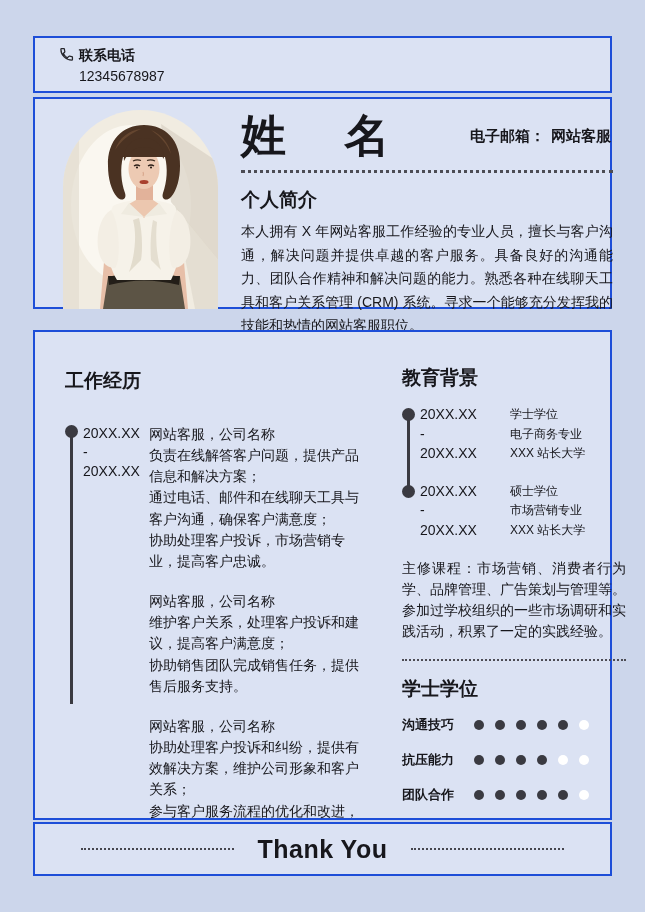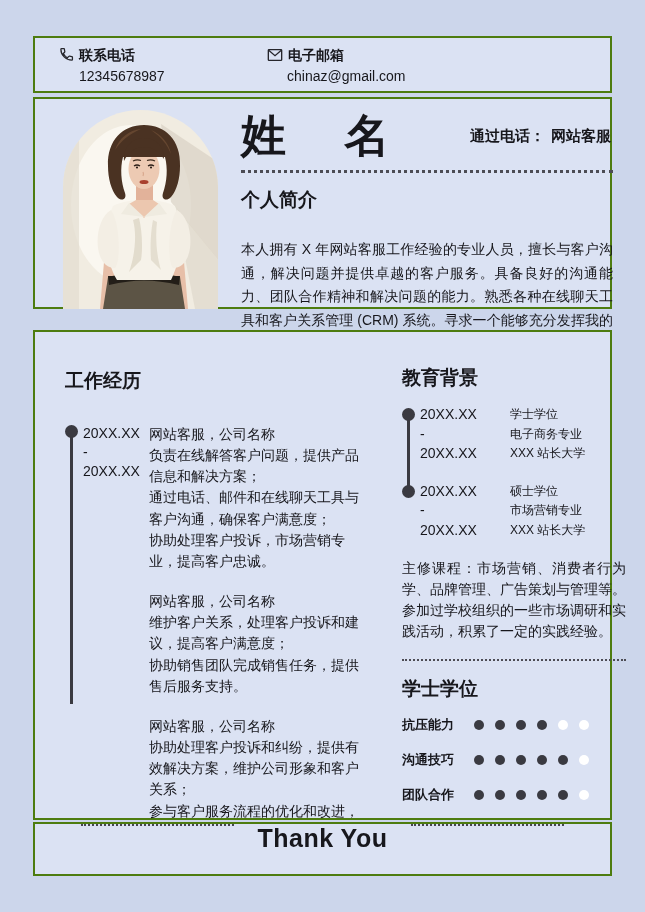--- a/index.html
+++ b/index.html
@@ -1,40 +1,40 @@
 <!DOCTYPE html>
 <html><head>
 <meta charset="utf-8">
 <style>
   html,body{margin:0;padding:0;}
   .page{position:relative;width:645px;height:912px;background:#ccd6eb;
         font-family:"Liberation Sans","DejaVu Sans",sans-serif;color:#17171c;overflow:hidden;}
   .box{position:absolute;left:33px;width:579px;background:#dbe2f3;
-       border:2px solid #4d7c0f;box-sizing:border-box;}
+       border:2px solid #1d4ed8;box-sizing:border-box;}
 
   
   #contact{top:36px;height:57px;}
   .c-item{position:absolute;top:9px;}
   .c-row{display:flex;align-items:center;gap:5px;font-size:14px;font-weight:700;}
   .c-row svg{flex-shrink:0;}
   .c-val{margin-left:20px;font-size:14px;margin-top:3px;}
   #c-phone{left:24px;} #c-mail{left:232px;} #c-addr{left:420px;}
 
   
   #hero{top:97px;height:212px;}
   .photo{position:absolute;left:28px;top:11px;width:155px;height:199px;}
   .hero-right{position:absolute;left:206px;top:10px;width:372px;}
   .name-row{display:flex;align-items:center;justify-content:space-between;}
   h1.name{font-size:45px;font-weight:700;margin:0;line-height:54px;
           letter-spacing:1px;word-spacing:44px;}
   .objective{font-size:15px;font-weight:700;padding-right:2px;white-space:nowrap;}
   .objective .ov{margin-left:6px;}
   .dotline{border-top:3px dotted #4c4c54;margin-top:7px;}
   h2.sec{font-size:19px;font-weight:700;margin:0;}
-  #hero h2.sec{margin:14px 0 25px;}
+  #hero h2.sec{margin:14px 0 7px;}
   .profile-body{margin:0;font-size:14px;line-height:23.5px;text-align:justify;}
 
   
   #main{top:330px;height:490px;}
   .col-work{position:absolute;left:30px;top:36px;width:302px;}
   .col-work h2.sec{margin-bottom:30px;}
   .work-body{position:relative;padding-left:18px;display:flex;}
   .work-body::before{content:"";position:absolute;left:5px;top:8px;width:3px;height:272px;background:#3a3a41;}
   .work-body::after{content:"";position:absolute;left:0;top:1px;width:13px;height:13px;border-radius:50%;background:#3a3a41;}
   .dates{width:66px;font-size:14px;line-height:19px;white-space:pre-line;flex-shrink:0;}
@@ -55,52 +55,40 @@
   .courses{font-size:14px;line-height:21px;margin:14px 0 0;text-align:justify;}
   .dotsep{border-top:2px dotted #4c4c54;margin-top:17px;}
   h2.skills-h{margin:15px 0 17px;}
   .skill-row{display:flex;align-items:center;margin-bottom:17px;}
   .skill-label{width:58px;font-size:13px;font-weight:700;flex-shrink:0;}
   .skill-dots{display:flex;gap:11px;margin-left:14px;}
   .sdot{width:10px;height:10px;border-radius:50%;background:#ffffff;}
   .sdot.on{background:#3a3a41;}
 
   
-  #footer{top:822px;height:54px;display:flex;align-items:flex-start;justify-content:center;gap:24px;}
+  #footer{top:822px;height:54px;display:flex;align-items:center;justify-content:center;gap:24px;}
   .fdots{width:153px;border-top:2px dotted #46464e;height:0;}
   .fthanks{font-size:25px;font-weight:700;letter-spacing:.5px;}
 </style>
 </head>
 <body>
 
 <div class="page">
 
   <header class="box" id="contact">
     <div class="c-item" id="c-phone">
       <div class="c-row">
         <span>
           <svg width="15" height="15" viewBox="0 0 24 24" fill="none" stroke="#26262c" stroke-width="2" stroke-linejoin="round">
             <path d="M6.8 10.5c1.5 2.9 3.8 5.2 6.7 6.7l2.2-2.2c.3-.3.7-.4 1.1-.3 1.2.4 2.4.6 3.7.6.6 0 1 .4 1 1v3.7c0 .6-.4 1-1 1C11.1 21 3 12.9 3 3.5c0-.6.4-1 1-1h3.7c.6 0 1 .4 1 1 0 1.3.2 2.5.6 3.7.1.4 0 .8-.3 1.1l-2.2 2.2z"></path>
           </svg>
         </span>
         <span>联系电话</span>
       </div>
       <div class="c-val">12345678987</div>
-    </div>
-    <div class="c-item" id="c-mail">
-      <div class="c-row">
-        <span>
-          <svg width="16" height="14" viewBox="0 0 24 20" fill="none" stroke="#26262c" stroke-width="2">
-            <rect x="2" y="2" width="20" height="16" rx="1"></rect>
-            <path d="M2.5 3l9.5 8 9.5-8"></path>
-          </svg>
-        </span>
-        <span>电子邮箱</span>
-      </div>
-      <div class="c-val">chinaz@gmail.com</div>
     </div>
   </header>
 
   <section class="box" id="hero">
     <div class="photo">
       <svg width="155" height="199" viewBox="0 0 155 199">
         <defs>
           <clipPath id="arch">
               <path d="M0,199 L0,77.5 A77.5,77.5 0 0 1 155,77.5 L155,199 Z"></path>
             </clipPath>
@@ -145,21 +133,21 @@
           <path d="M84,50.5 Q88,49 92,51" stroke="#3a2a1d" stroke-width="1.2" fill="none"></path>
           <path d="M80,62 Q81,64 80,66" stroke="#d8a88e" stroke-width="1.2" fill="none"></path>
           <ellipse cx="81" cy="72" rx="4.5" ry="2" fill="#a8402e"></ellipse>
         </g>
       </svg>
     </div>
     <div class="hero-right">
       <div class="name-row">
         <h1 class="name">姓 名</h1>
         <div class="objective">
-          <span>通过电话：</span><span class="ov">网站客服</span>
+          <span>电子邮箱：</span><span class="ov">网站客服</span>
         </div>
       </div>
       <div class="dotline"></div>
       <h2 class="sec">个人简介</h2>
       <p class="profile-body">本人拥有 X 年网站客服工作经验的专业人员，擅长与客户沟通，解决问题并提供卓越的客户服务。具备良好的沟通能力、团队合作精神和解决问题的能力。熟悉各种在线聊天工具和客户关系管理 (CRM) 系统。寻求一个能够充分发挥我的技能和热情的网站客服职位。</p>
     </div>
   </section>
 
   <section class="box" id="main">
 
@@ -212,38 +200,38 @@
             <div>市场营销专业</div>
             <div>XXX 站长大学</div>
           </div>
         </div>
       </div>
       <p class="courses">主修课程：市场营销、消费者行为学、品牌管理、广告策划与管理等。参加过学校组织的一些市场调研和实践活动，积累了一定的实践经验。</p>
       <div class="dotsep"></div>
       <h2 class="sec skills-h">学士学位</h2>
 
       <div class="skill-row">
+        <div class="skill-label">沟通技巧</div>
+        <div class="skill-dots">
+            <span class="sdot on"></span>
+            <span class="sdot on"></span>
+            <span class="sdot on"></span>
+            <span class="sdot on"></span>
+            <span class="sdot on"></span>
+            <span class="sdot"></span>
+          </div>
+      </div>
+      <div class="skill-row">
         <div class="skill-label">抗压能力</div>
         <div class="skill-dots">
             <span class="sdot on"></span>
             <span class="sdot on"></span>
             <span class="sdot on"></span>
             <span class="sdot on"></span>
             <span class="sdot"></span>
-            <span class="sdot"></span>
-          </div>
-      </div>
-      <div class="skill-row">
-        <div class="skill-label">沟通技巧</div>
-        <div class="skill-dots">
-            <span class="sdot on"></span>
-            <span class="sdot on"></span>
-            <span class="sdot on"></span>
-            <span class="sdot on"></span>
-            <span class="sdot on"></span>
             <span class="sdot"></span>
           </div>
       </div>
       <div class="skill-row">
         <div class="skill-label">团队合作</div>
         <div class="skill-dots">
             <span class="sdot on"></span>
             <span class="sdot on"></span>
             <span class="sdot on"></span>
             <span class="sdot on"></span>

